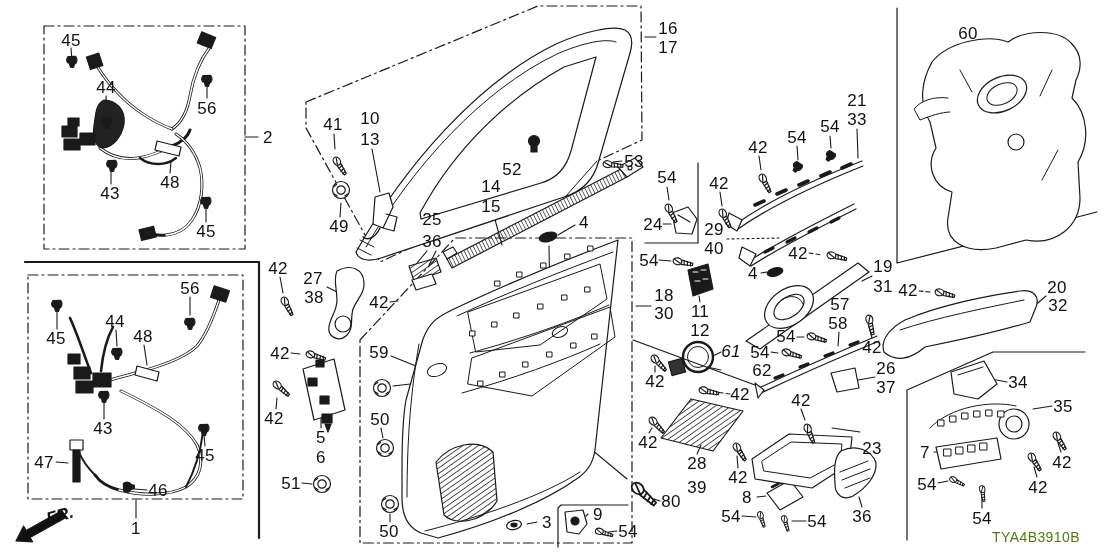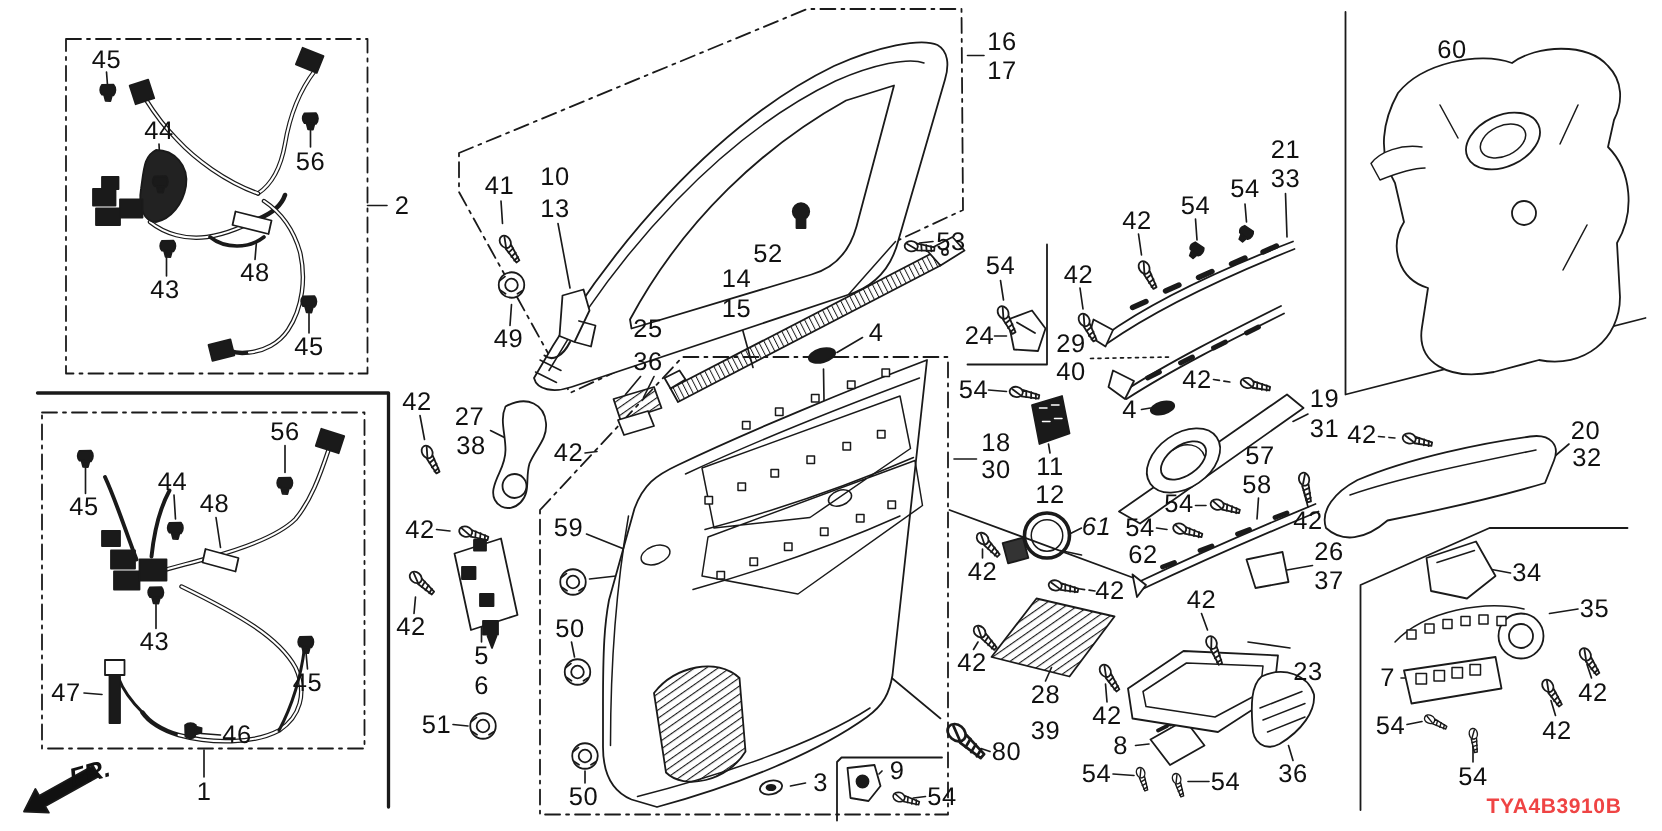--- a/index.html
+++ b/index.html
@@ -5,21 +5,21 @@
   html,body{margin:0;padding:0;background:#fff;}
   #page{position:relative;width:1108px;height:554px;background:#fff;overflow:hidden;
         font-family:"Liberation Sans",sans-serif;}
   #art{position:absolute;left:0;top:0;}
   #callout-layer{position:absolute;left:0;top:0;width:1108px;height:554px;}
   .callout{position:absolute;transform:translate(-50%,-50%);font-size:17px;line-height:1;
            color:#111;white-space:nowrap;letter-spacing:.3px;}
   .fr-label{position:absolute;transform:translate(-50%,-50%) rotate(-16deg);
             font-size:17px;font-weight:bold;font-style:italic;color:#111;}
   .diagram-code{position:absolute;transform:translate(-50%,-50%);font-size:14px;
-                font-weight:bold;color:#ef4444;letter-spacing:.4px;}
+                font-weight:normal;color:#4d7c0f;letter-spacing:.4px;}
 </style>
 </head>
 <body>
 
 <div id="page">
 <svg id="art" width="1108" height="554" viewBox="0 0 1108 554" fill="none" stroke="#1a1a1a" stroke-width="1.2" stroke-linecap="round" stroke-linejoin="round">
   <defs>
     <pattern id="hat" patternUnits="userSpaceOnUse" width="4.5" height="4.5" patternTransform="rotate(55)">
       <line x1="0" y1="0" x2="0" y2="4.5" stroke="#1a1a1a" stroke-width="1.5"></line>
     </pattern>

